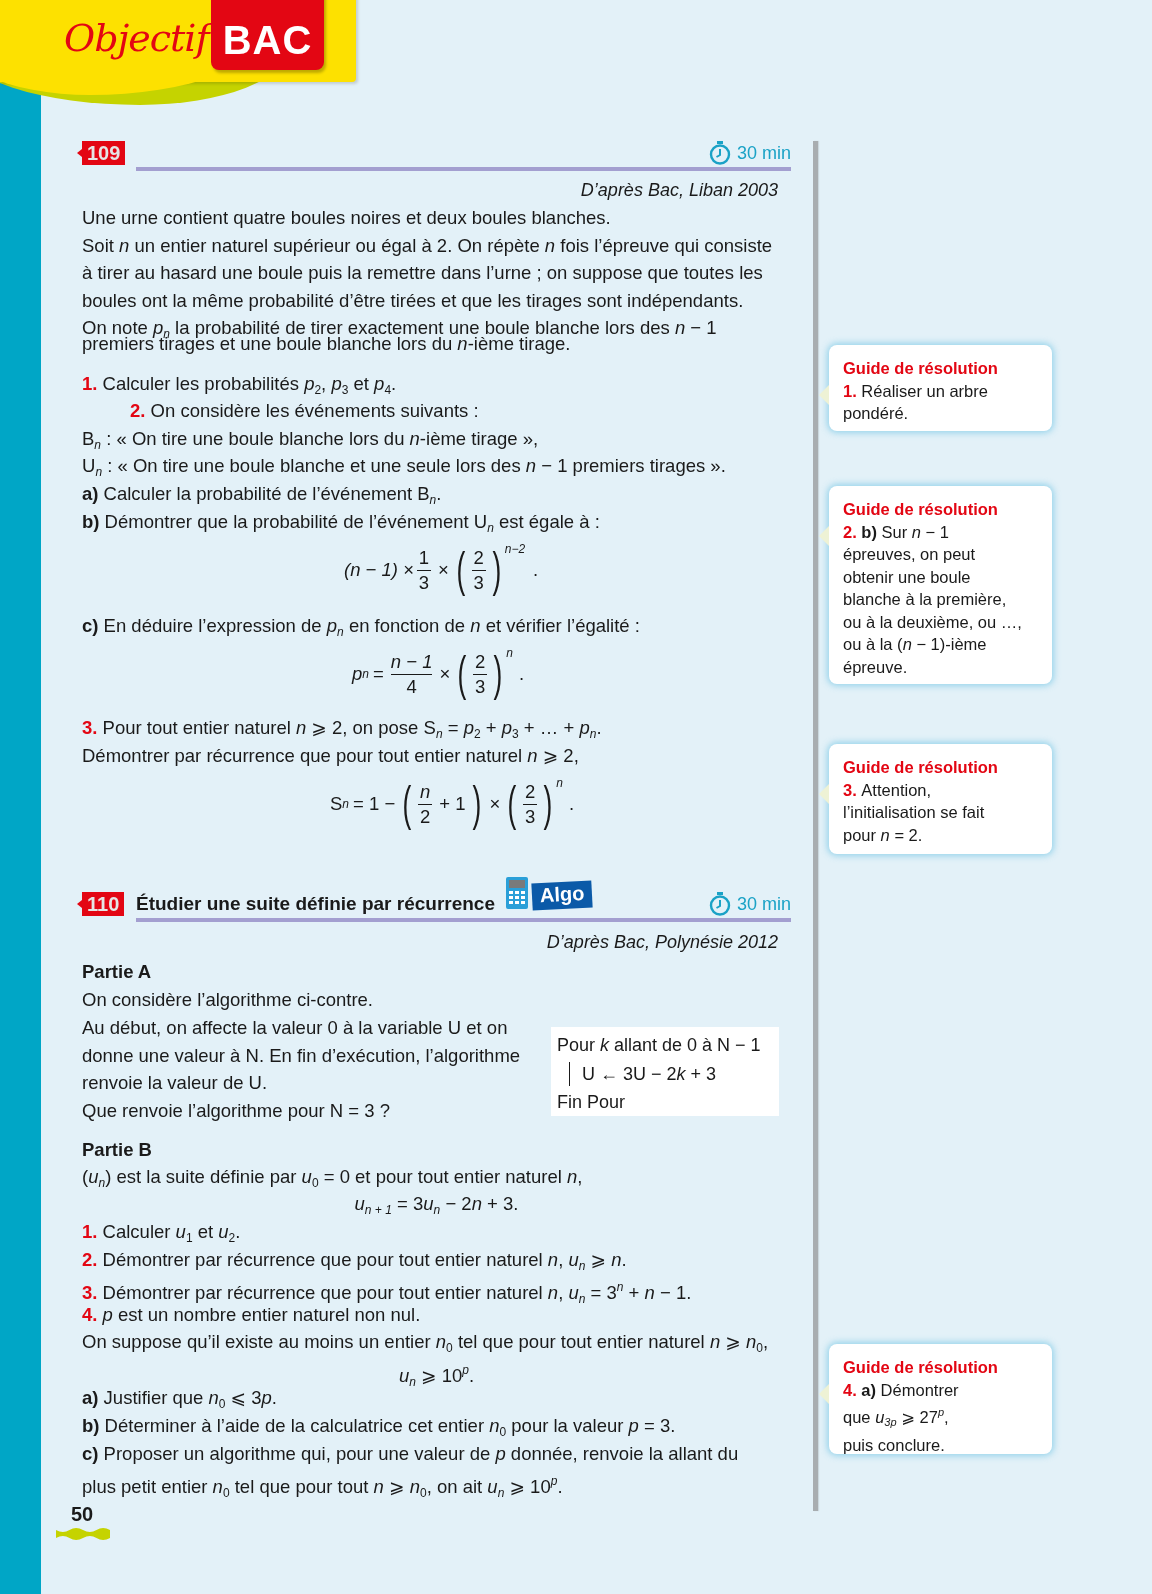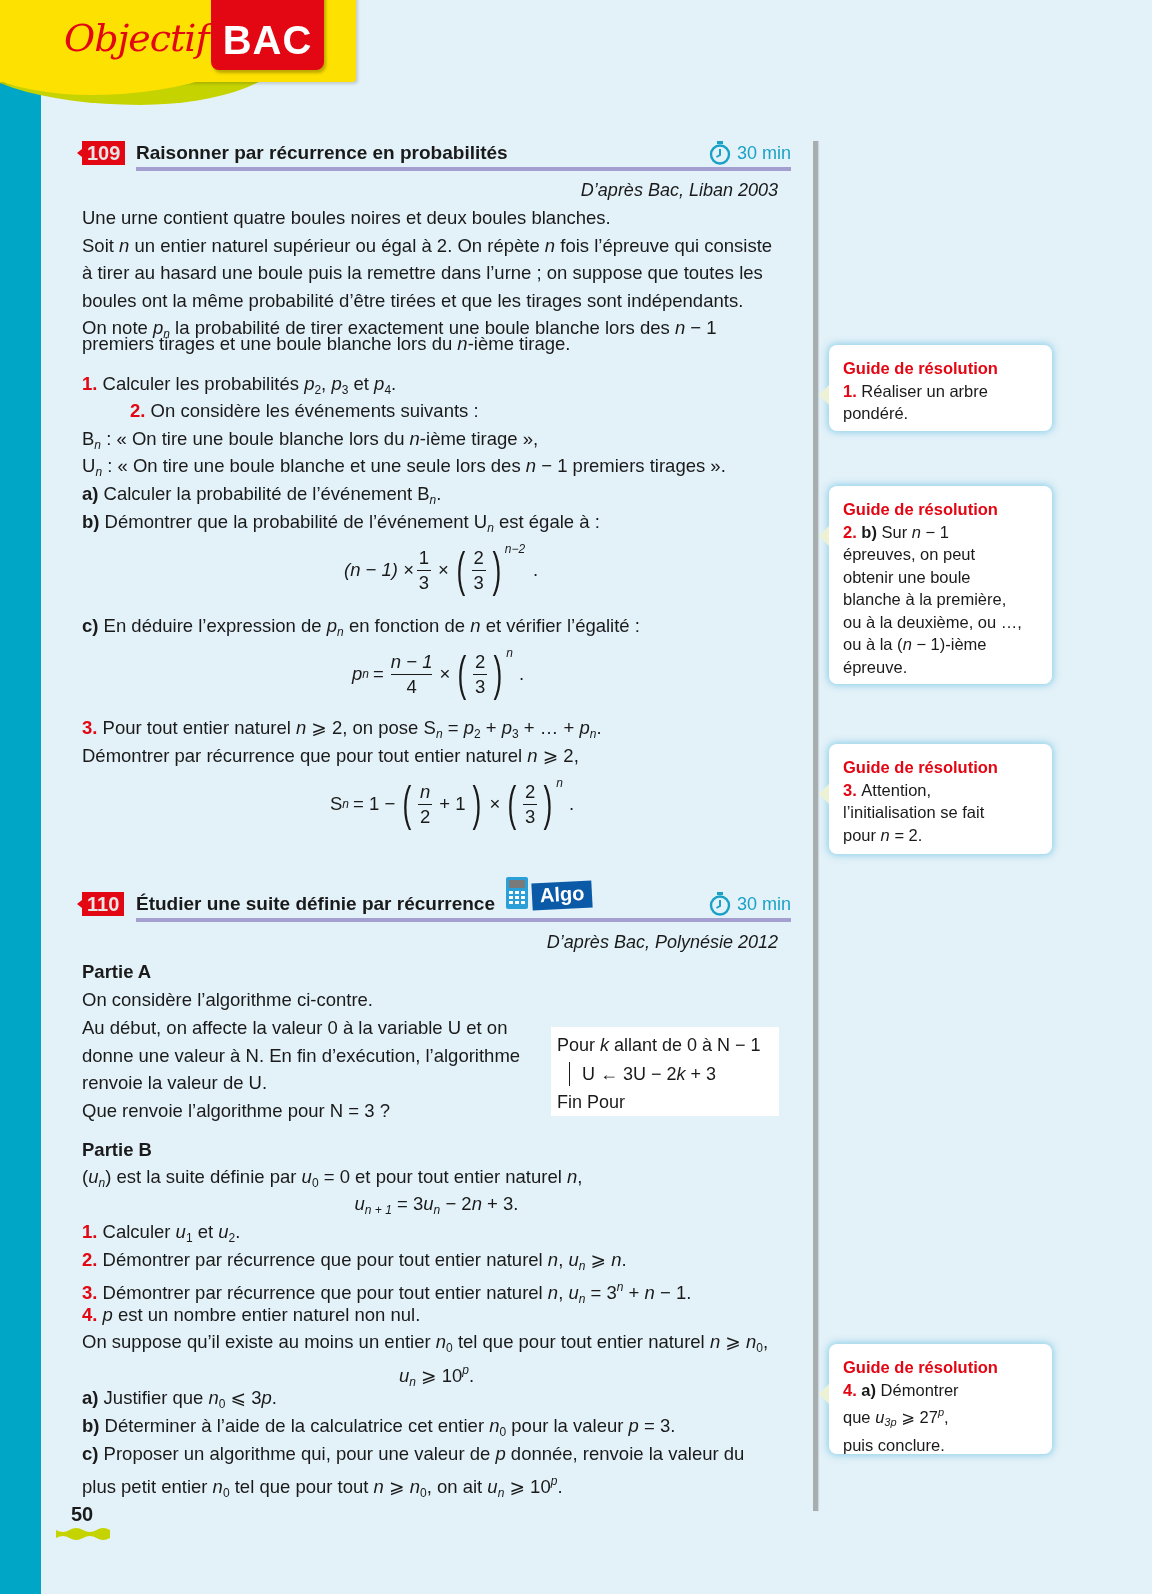--- a/index.html
+++ b/index.html
@@ -141,21 +141,20 @@
 <div class="hdr-lime"></div>
 <div class="hdr-yellow"></div>
 <div class="hdr-yellow-curve"></div>
 <div class="hdr-objectif">Objectif</div>
 <div class="hdr-bac">BAC</div>
 
 <div class="vrule"></div>
 
 <div class="ex-head" style="top:141px;">
   <span class="ex-num">109</span>
-  <span class="ex-title">Raisonner par récurrence en probabilités</span>
   <span class="ex-time">
     <span class="clock">
       <svg width="22" height="24" viewBox="0 0 22 24">
           <rect x="8" y="0" width="6" height="3" fill="#1aa2c6"></rect>
           <circle cx="11" cy="13.5" r="9" fill="none" stroke="#1aa2c6" stroke-width="2.4"></circle>
           <path d="M11 8 V14 L7.5 16" fill="none" stroke="#1aa2c6" stroke-width="2"></path>
         </svg>
     </span>
     <span>30 min</span>
   </span>
@@ -336,20 +335,20 @@
     <div class="txt" style="top: 1218px;"><span class="num">1. </span><span>Calculer </span><i>u</i><sub class="up">1</sub><span> et </span><i>u</i><sub class="up">2</sub><span>.</span></div>
     <div class="txt" style="top: 1245.6px;"><span class="num">2. </span><span>Démontrer par récurrence que pour tout entier naturel </span><i>n</i><span>,  </span><i>u</i><sub>n</sub><span> ⩾ </span><i>n</i><span>.</span></div>
     <div class="txt" style="top: 1273.2px;"><span class="num">3. </span><span>Démontrer par récurrence que pour tout entier naturel </span><i>n</i><span>,  </span><i>u</i><sub>n</sub><span> = 3</span><sup>n</sup><span> + </span><i>n</i><span> − 1.</span></div>
     <div class="txt" style="top: 1300.8px;"><span class="num">4. </span><i>p</i><span> est un nombre entier naturel non nul.</span></div>
     <div class="txt" style="top: 1328.4px;"><span>On suppose qu’il existe au moins un entier </span><i>n</i><sub class="up">0</sub><span> tel que pour tout entier naturel </span><i>n</i><span> ⩾ </span><i>n</i><sub class="up">0</sub><span>,</span></div>
   </div>
 <div class="txt center" id="condition" style="top:1356px;"><i>u</i><sub>n</sub><span> ⩾ 10</span><sup>p</sup><span>.</span></div>
 <div id="subquestions">
     <div class="txt" style="top: 1384px;"><span class="bold">a)</span><span> Justifier que </span><i>n</i><sub class="up">0</sub><span> ⩽ 3</span><i>p</i><span>.</span></div>
     <div class="txt" style="top: 1411.8px;"><span class="bold">b)</span><span> Déterminer à l’aide de la calculatrice cet entier </span><i>n</i><sub class="up">0</sub><span> pour la valeur </span><i>p</i><span> = 3.</span></div>
-    <div class="txt" style="top: 1439.6px;"><span class="bold">c)</span><span> Proposer un algorithme qui, pour une valeur de </span><i>p</i><span> donnée, renvoie la valeur du</span></div>
+    <div class="txt" style="top: 1439.6px;"><span class="bold">c)</span><span> Proposer un algorithme qui, pour une valeur de </span><i>p</i><span> donnée, renvoie la allant du</span></div>
     <div class="txt" style="top: 1467.4px;"><span>plus petit entier </span><i>n</i><sub class="up">0</sub><span> tel que pour tout </span><i>n</i><span> ⩾ </span><i>n</i><sub class="up">0</sub><span>, on ait </span><i>u</i><sub>n</sub><span> ⩾ 10</span><sup>p</sup><span>.</span></div>
   </div>
 
 <div class="page-num">50</div>
 <svg class="page-wave" viewBox="0 0 54 12">
     <path d="M0 2 Q7 6 13.5 2 T27 2 T40.5 2 T54 2 V10 Q47 14 40.5 10 T27 10 T13.5 10 T0 10 Z" fill="#c5d300"></path>
   </svg>
 
 </body></html>

